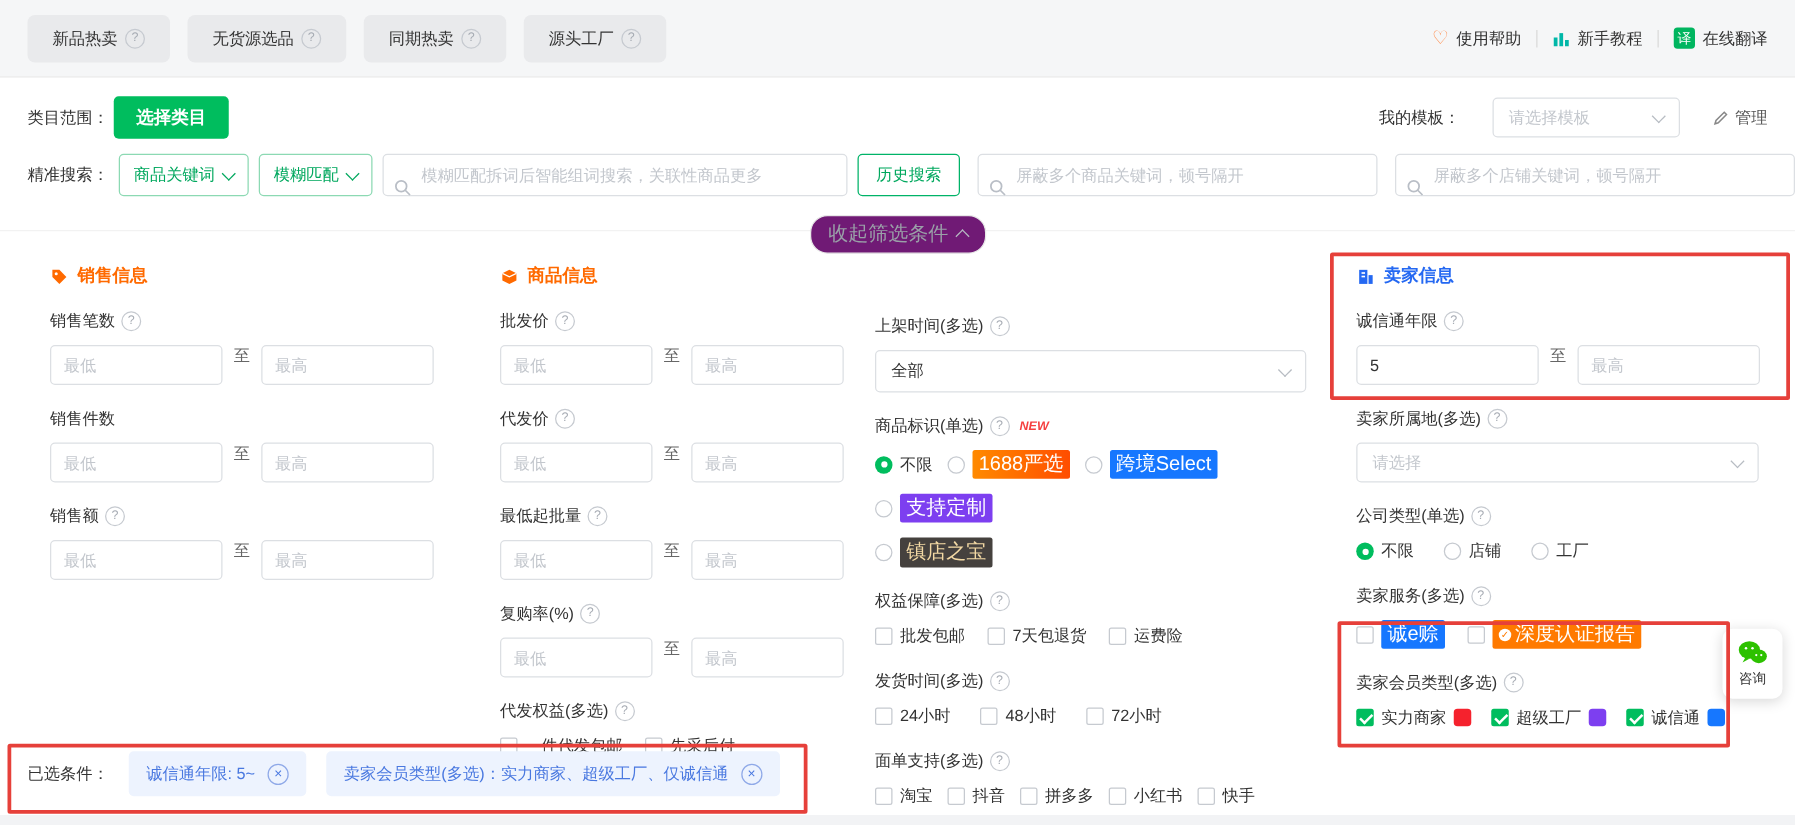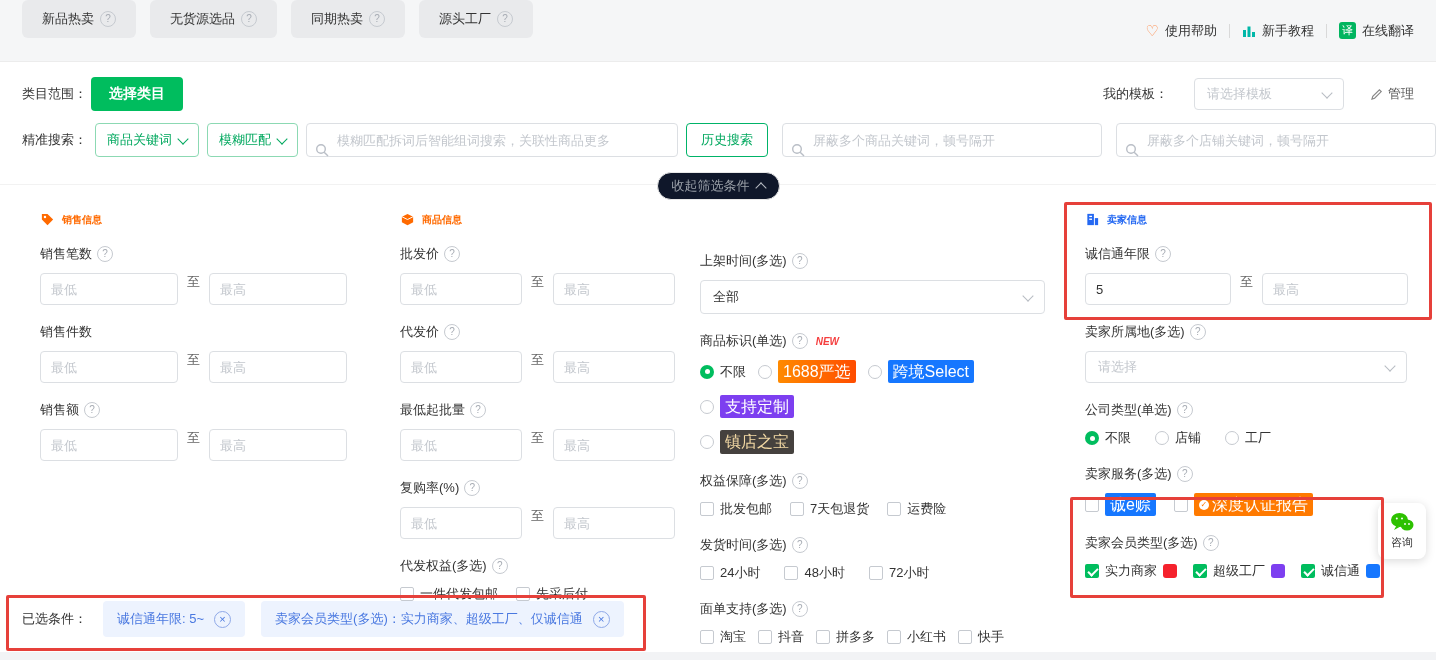--- a/index.html
+++ b/index.html
@@ -1,21 +1,21 @@
 <!DOCTYPE html>
 <html><head>
 <meta charset="utf-8">
 <style>
   html,body{margin:0;padding:0;background:#fff;}
   .page{position:relative;width:1436px;height:660px;background:#fff;overflow:hidden;
         font-family:"Liberation Sans","DejaVu Sans",sans-serif;font-size:13px;color:#333;}
 
   
   .topbar{position:absolute;top:0;left:0;right:0;height:62px;background:#f5f6f7;
-          border-bottom:1px solid #ececec;display:flex;padding:0 22px;box-sizing:border-box;}
+          border-bottom:1px solid #ececec;display:flex;align-items:center;padding:0 22px;box-sizing:border-box;}
   .tabs{display:flex;gap:14px;}
   .tab{background:#e9eaec;border-radius:6px;height:38px;display:flex;align-items:center;gap:6px;
        padding:0 20px;cursor:pointer;color:#333;}
   .top-links{margin-left:auto;display:flex;align-items:center;}
   .tlink{display:flex;align-items:center;gap:6px;cursor:pointer;}
   .sep{width:1px;height:14px;background:#d9d9d9;margin:0 12px;}
   .heart{color:#ff8d4e;font-size:15px;line-height:1;}
   .trans-ico{width:17px;height:17px;background:#00b55f;border-radius:3px;color:#fff;font-size:11px;
              display:inline-flex;align-items:center;justify-content:center;}
 
@@ -51,30 +51,30 @@
             align-items:center;gap:7px;padding:0 11px;background:#fff;cursor:pointer;box-sizing:border-box;}
   .inp-wrap{position:relative;display:flex;align-items:flex-end;}
   .inp.search{padding-left:30px;}
   .s-ico{position:absolute;left:9px;display:flex;}
   .btn-hist{border:1px solid #00b368;color:#00a85e;background:#fff;border-radius:4px;height:34px;
             padding:0 14px;font:inherit;cursor:pointer;}
 
   
   .collapse{position:absolute;top:172px;left:0;right:0;display:flex;justify-content:center;}
   .collapse::before{content:"";position:absolute;top:12px;left:0;right:0;border-top:1px solid #f2f2f2;}
-  .pill-collapse{position:relative;background:#0f172a;border:1px solid #e8e8e8;border-radius:14px;color:#9aa0a8;
-                 font-size:13px;padding:4px 14px;display:flex;gap:7px;align-items:center;cursor:pointer;}
+  .pill-collapse{position:relative;background:#701a75;border:1px solid #e8e8e8;border-radius:14px;color:#9aa0a8;
+                 font-size:16px;padding:4px 14px;display:flex;gap:7px;align-items:center;cursor:pointer;}
 
   
   .col{position:absolute;top:212px;}
   .col-sales{left:40px;width:320px;}
   .col-product{left:400px;width:282px;}
   .col-listing{left:700px;width:350px;}
   .col-seller{left:1085px;width:325px;}
-  .sec-title{display:flex;align-items:center;gap:7px;font-size:10px;font-weight:bold;}
+  .sec-title{display:flex;align-items:center;gap:7px;font-size:14px;font-weight:bold;}
   .sec-title.orange{color:#ff6a00;}
   .sec-title.blue{color:#2468f2;}
   .field-lbl{display:flex;align-items:center;gap:5px;margin:18px 0 10px;}
   .range{display:flex;align-items:flex-start;}
   .to{color:#666;margin:0 9px;}
 
   .radio{width:14px;height:14px;border:1px solid #c6cad0;border-radius:50%;background:#fff;flex:none;box-sizing:border-box;}
   .radio.sel{border:none;background:#00bd5e;position:relative;}
   .radio.sel::after{content:"";position:absolute;left:4.5px;top:4.5px;width:5px;height:5px;border-radius:50%;background:#fff;}
   .cbx{width:14px;height:14px;border:1px solid #c6cad0;border-radius:2px;background:#fff;flex:none;box-sizing:border-box;}

